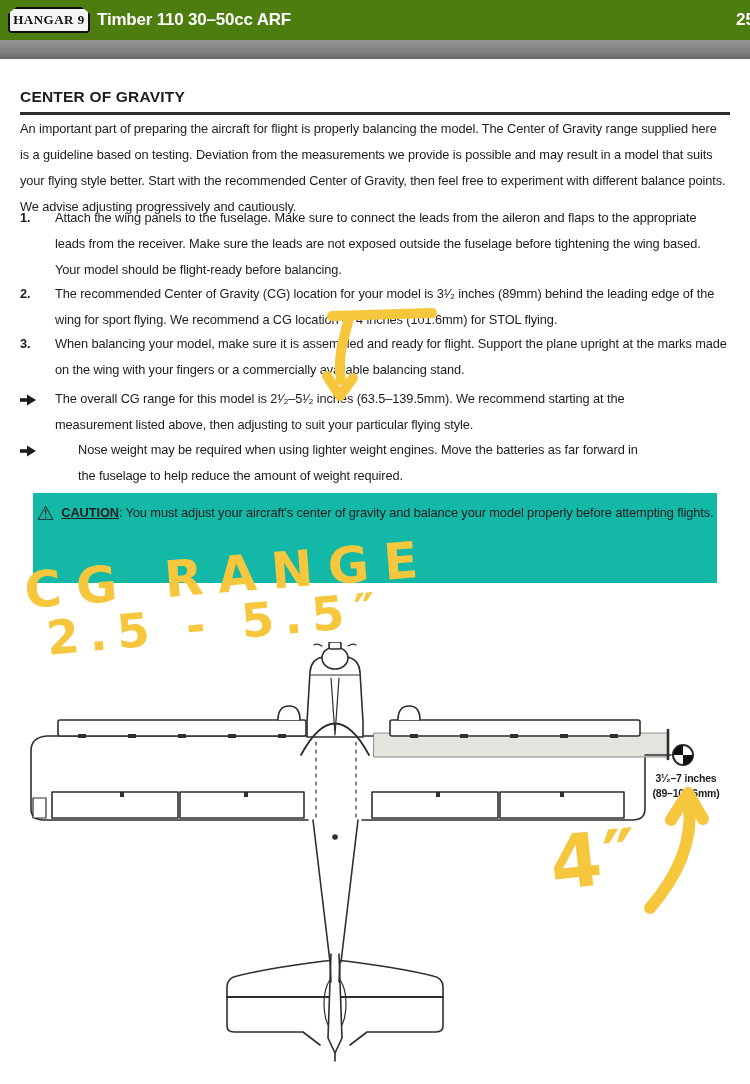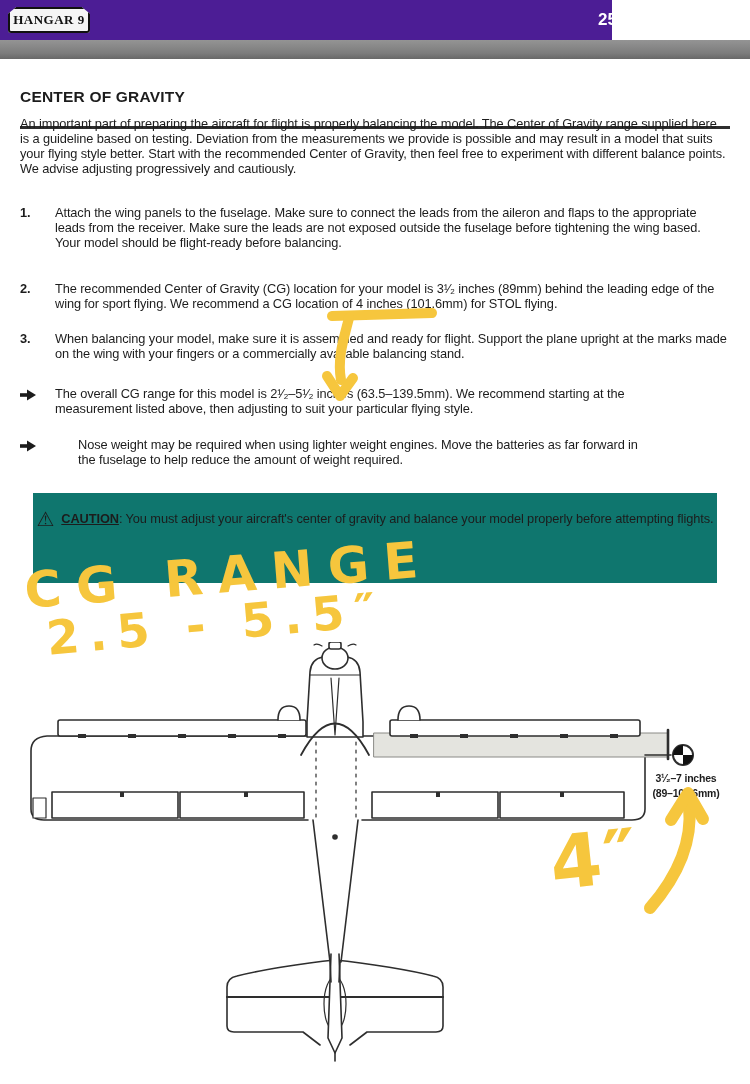--- a/index.html
+++ b/index.html
@@ -3,49 +3,49 @@
 <meta charset="utf-8">
 <style>
   * { margin:0; padding:0; box-sizing:border-box; }
   html,body { background:#ffffff; }
   #page {
     position:relative; width:750px; height:1084px; background:#ffffff;
     overflow:hidden; font-family:"Liberation Sans","DejaVu Sans",sans-serif;
     color:#1c1c1c;
   }
   
-  .topbar { position:absolute; left:0; top:0; width:612px; height:40px; background:#4c1d95; overflow:hidden; }
+  .topbar { position:absolute; left:0; top:0; width:750px; height:40px; background:#4d7c0f; overflow:hidden; }
   .logo {
     position:absolute; left:8px; top:7px; width:82px; height:26px; background:#f5f5f5;
     color:#111; display:flex; align-items:center; justify-content:center;
     font-family:"Liberation Serif","DejaVu Serif",serif; font-weight:bold; font-size:13px;
     letter-spacing:0.5px; border-radius:3px;
     clip-path:polygon(0 26%, 10% 0, 90% 0, 100% 26%, 100% 100%, 0 100%);
     box-shadow:inset 0 0 0 2px #111;
   }
   .doc-title { position:absolute; left:97px; top:10px; color:#fff; font-size:17px; font-weight:bold; letter-spacing:-0.2px; white-space:nowrap; }
   .page-num { position:absolute; right:-5px; top:10px; color:#fff; font-size:17px; font-weight:bold; }
   .graybar { position:absolute; left:0; top:40px; width:750px; height:19px; background:linear-gradient(180deg,#949494 0%,#7c7c7c 70%,#686868 100%); }
 
   
-  .heading { position:absolute; left:20px; top:88px; width:710px; font-size:15.5px; font-weight:bold; letter-spacing:0.2px; border-bottom:3px solid #2e2e2e; padding-bottom:20px; }
-  .body-text { font-size:12.8px; line-height:15px; letter-spacing:-0.1px; }
+  .heading { position:absolute; left:20px; top:88px; width:710px; font-size:15.5px; font-weight:bold; letter-spacing:0.2px; border-bottom:3px solid #2e2e2e; padding-bottom:6px; }
+  .body-text { font-size:12.8px; line-height:26px; letter-spacing:-0.1px; }
   .intro { position:absolute; left:20px; top:116px; width:708px; }
   .step { position:absolute; left:20px; display:grid; grid-template-columns:35px 1fr; }
   .step .num { font-weight:bold; }
   .step-1 { top:205px; width:708px; }
   .step-2 { top:281px; width:708px; }
   .step-3 { top:331px; width:708px; }
   .bullet { position:absolute; left:20px; display:grid; grid-template-columns:35px 1fr; }
   .bullet-1 { top:386px; width:660px; }
   .bullet-2 { top:437px; width:620px;gap:23px; }
   .arrow-ico { margin-top:3px; }
 
   
-  .caution { position:absolute; left:33px; top:493px; width:684px; height:90px; background:#0f766e; text-align:center; padding-top:17px; }
+  .caution { position:absolute; left:33px; top:493px; width:684px; height:90px; background:#14b8a6; text-align:center; padding-top:11px; }
   .caution .line { font-size:12.8px; line-height:17px; letter-spacing:-0.1px; }
   .warn-ico { font-size:20px; vertical-align:-3px; margin-right:7px; font-family:"DejaVu Sans",sans-serif; }
   .caut-label { font-weight:bold; text-decoration:underline; }
 
   
   .plane-wrap { position:absolute; left:0; top:642px; width:750px; height:430px; }
   .cg-note { position:absolute; left:638px; top:771px; width:96px; text-align:center; font-size:10.5px; font-weight:bold; line-height:15px; letter-spacing:-0.2px; }
 
   
   .anno { position:absolute; color:#F6C63D; font-weight:bold; white-space:nowrap; z-index:7; font-family:"DejaVu Sans",sans-serif; }
@@ -56,20 +56,21 @@
 </style>
 </head>
 <body>
 
 <div id="page">
 
   <div class="topbar">
     <div class="logo">
       <span>HANGAR 9</span>
     </div>
+    <div class="doc-title">Timber 110 30–50cc ARF</div>
     <div class="page-num">25</div>
   </div>
   <div class="graybar"></div>
 
   <div class="heading">CENTER OF GRAVITY</div>
   <div class="intro body-text">An important part of preparing the aircraft for flight is properly balancing the model. The Center of Gravity range supplied here is a guideline based on testing. Deviation from the measurements we provide is possible and may result in a model that suits your flying style better. Start with the recommended Center of Gravity, then feel free to experiment with different balance points. We advise adjusting progressively and cautiously.</div>
 
   <div class="step step-1 body-text">
     <span class="num">1.</span>
     <span>Attach the wing panels to the fuselage. Make sure to connect the leads from the aileron and flaps to the appropriate leads from the receiver. Make sure the leads are not exposed outside the fuselage before tightening the wing based. Your model should be flight-ready before balancing.</span>

